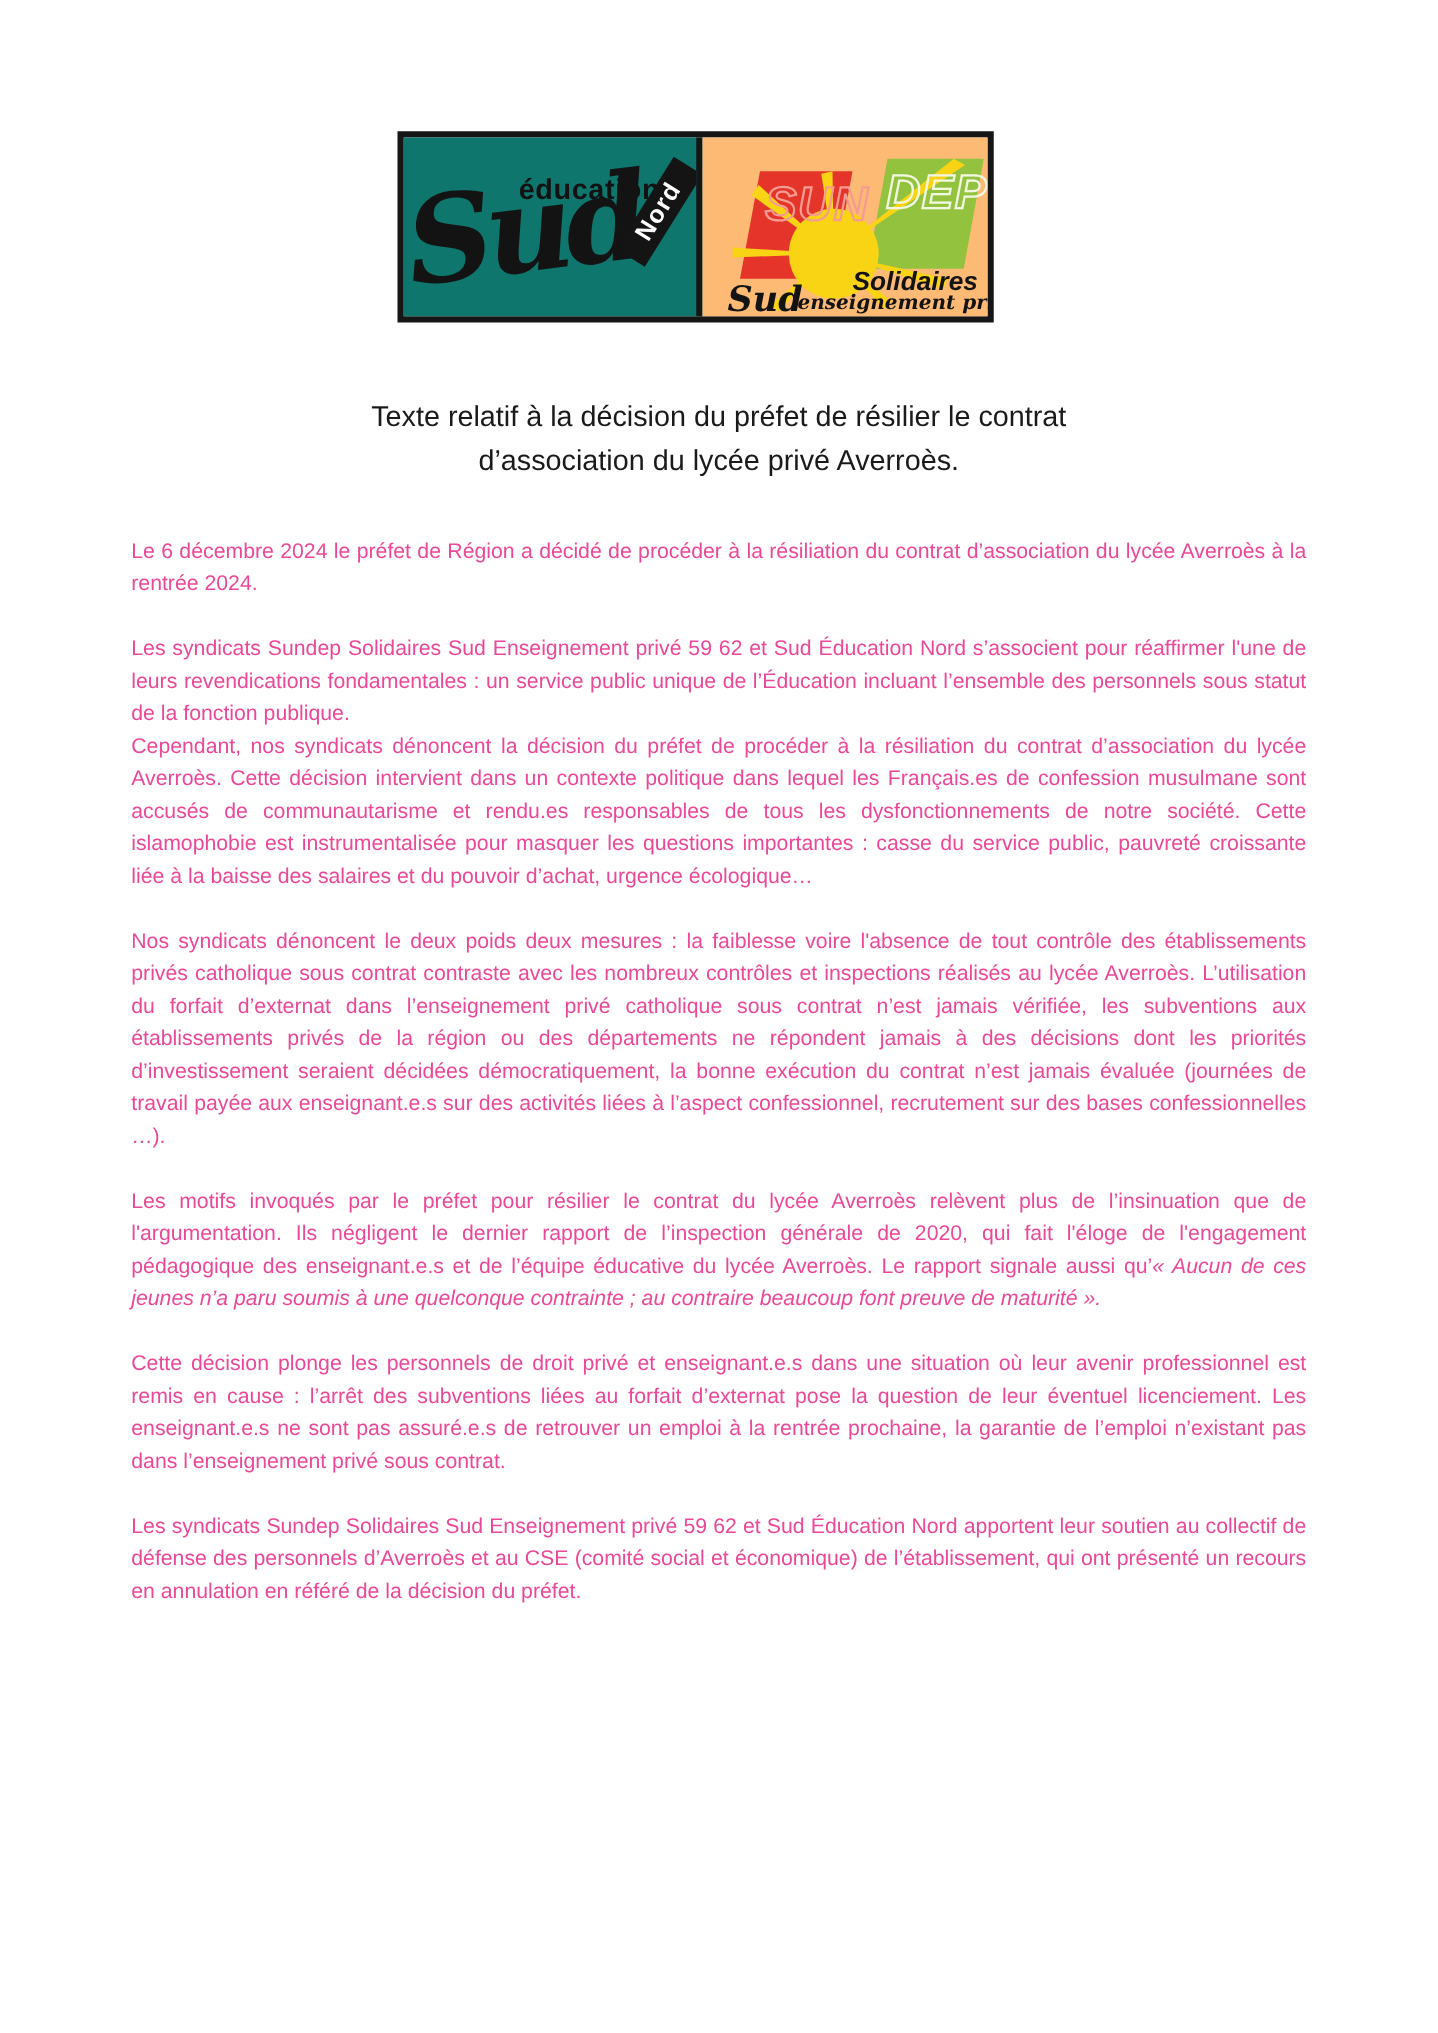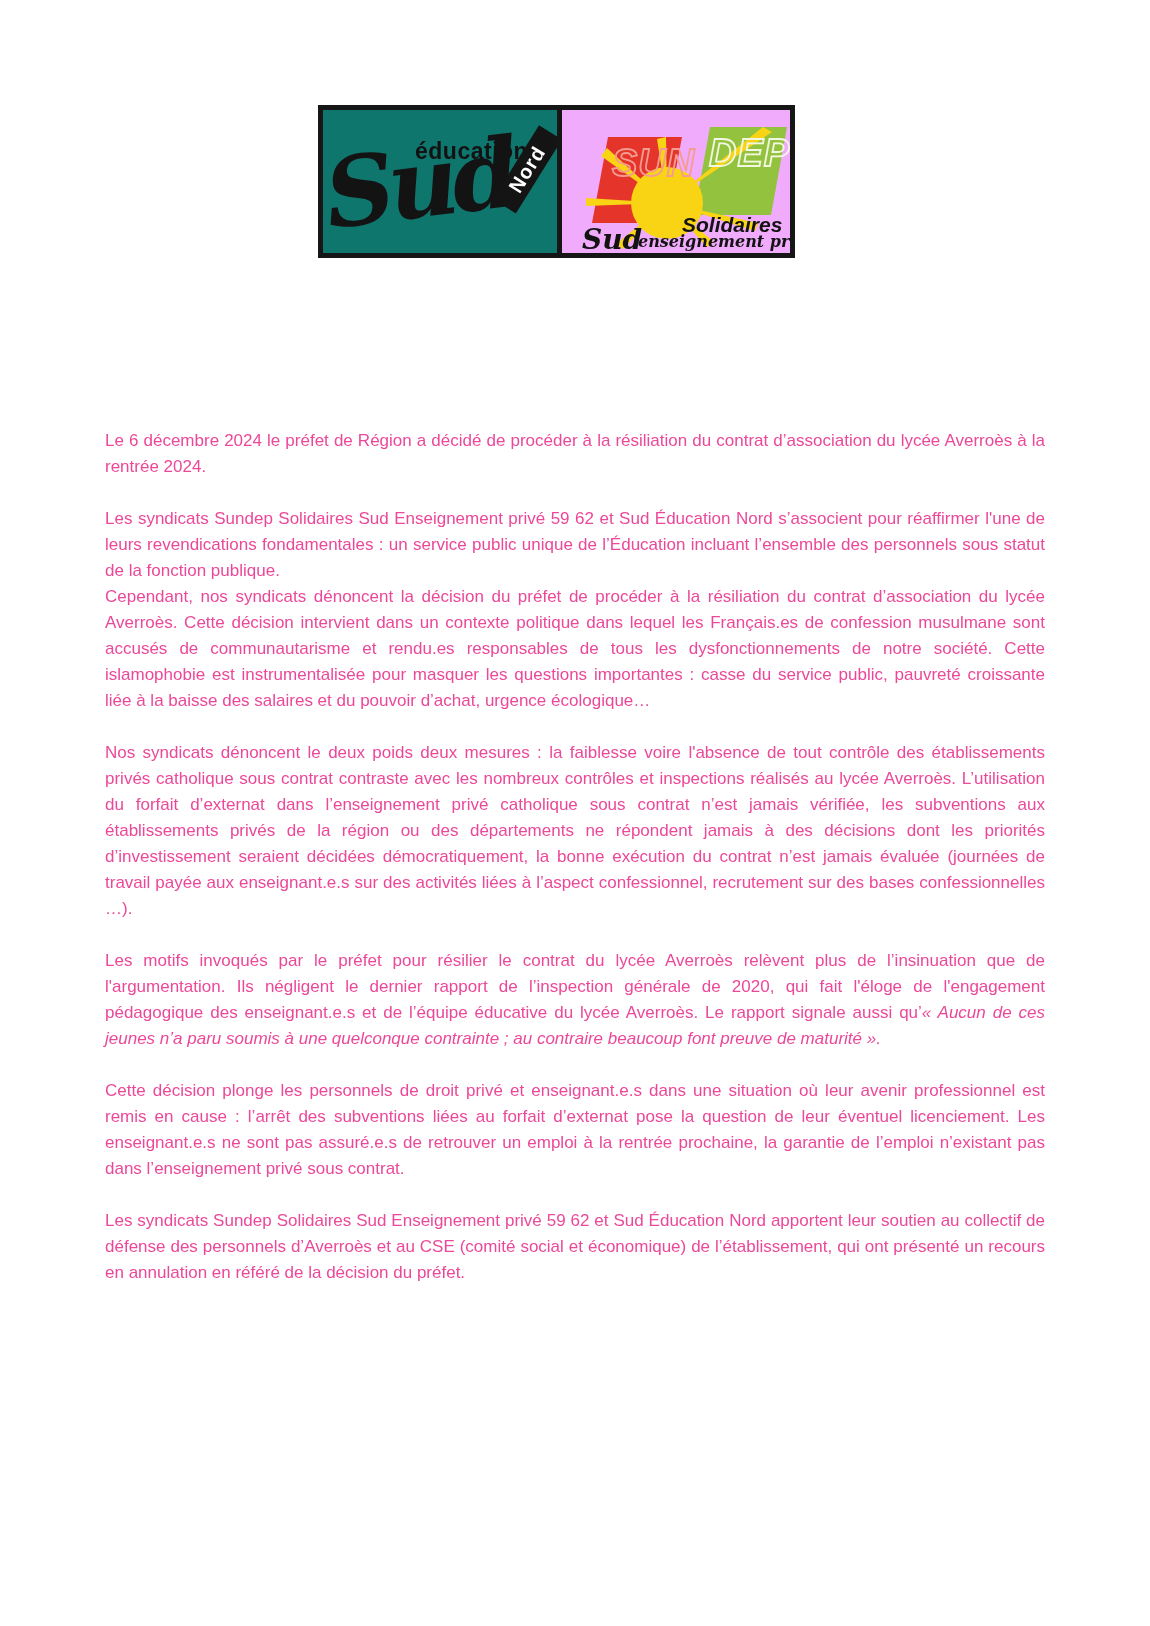--- a/index.html
+++ b/index.html
@@ -58,21 +58,21 @@
     color: #ffffff;
     font-weight: bold;
     font-size: 20px;
     padding: 2px 18px;
     transform: rotate(-58deg);
     letter-spacing: 1px;
   }
   .logo-right {
     width: 228px;
     height: 143px;
-    background: #f0abfc;
+    background: #fdba74;
     position: relative;
   }
   .sundep-svg text { font-family: "Liberation Sans", sans-serif; }
   .sun-letters {
     font-size: 38px; font-weight: bold; font-style: italic;
     fill: none; stroke: #f59c92; stroke-width: 1.8px; letter-spacing: 1px;
   }
   .dep-letters {
     font-size: 38px; font-weight: bold; font-style: italic;
     fill: none; stroke: #f2f7e2; stroke-width: 1.8px; letter-spacing: 1px;
@@ -146,20 +146,24 @@
         </g>
         <text class="sun-letters" x="50" y="66">SUN</text>
         <text class="dep-letters" x="147" y="56">DEP</text>
         <text class="solidaires-word" x="120" y="122">Solidaires</text>
         <text class="sundep-sud" x="20" y="139">Sud</text>
         <text class="sundep-ens" x="76" y="137">enseignement privé</text>
       </svg>
     </div>
   </div>
 
+  <div class="doc-title">
+    <div>Texte relatif à la décision du préfet de résilier le contrat</div>
+    <div>d’association du lycée privé Averroès.</div>
+  </div>
 
   <div class="doc-body">
     <p>Le 6 décembre 2024 le préfet de Région a décidé de procéder à la résiliation du contrat d’association du lycée Averroès à la rentrée 2024.</p>
     <p class="no-gap-below">Les syndicats Sundep Solidaires Sud Enseignement privé 59 62 et Sud Éducation Nord s’associent pour réaffirmer l'une de leurs revendications fondamentales : un service public unique de l’Éducation incluant l’ensemble des personnels sous statut de la fonction publique.</p>
     <p class="no-gap-above">Cependant, nos syndicats dénoncent la décision du préfet de procéder à la résiliation du contrat d’association du lycée Averroès. Cette décision intervient dans un contexte politique dans lequel les Français.es de confession musulmane sont accusés de communautarisme et rendu.es responsables de tous les dysfonctionnements de notre société. Cette islamophobie est instrumentalisée pour masquer les questions importantes : casse du service public, pauvreté croissante liée à la baisse des salaires et du pouvoir d’achat, urgence écologique…</p>
     <p>Nos syndicats dénoncent le deux poids deux mesures : la faiblesse voire l'absence de tout contrôle des établissements privés catholique sous contrat contraste avec les nombreux contrôles et inspections réalisés au lycée Averroès. L’utilisation du forfait d’externat dans l’enseignement privé catholique sous contrat n’est jamais vérifiée, les subventions aux établissements privés de la région ou des départements ne répondent jamais à des décisions dont les priorités d’investissement seraient décidées démocratiquement, la bonne exécution du contrat n’est jamais évaluée (journées de travail payée aux enseignant.e.s sur des activités liées à l’aspect confessionnel, recrutement sur des bases confessionnelles …).</p>
     <p><span>Les motifs invoqués par le préfet pour résilier le contrat du lycée Averroès relèvent plus de l’insinuation que de l'argumentation. Ils négligent le dernier rapport de l’inspection générale de 2020, qui fait l'éloge de l'engagement pédagogique des enseignant.e.s et de l’équipe éducative du lycée Averroès. Le rapport signale aussi qu’</span><i>« Aucun de ces jeunes n’a paru soumis à une quelconque contrainte ; au contraire beaucoup font preuve de maturité ».</i></p>
     <p>Cette décision plonge les personnels de droit privé et enseignant.e.s dans une situation où leur avenir professionnel est remis en cause : l’arrêt des subventions liées au forfait d’externat pose la question de leur éventuel licenciement. Les enseignant.e.s ne sont pas assuré.e.s de retrouver un emploi à la rentrée prochaine, la garantie de l’emploi n’existant pas dans l’enseignement privé sous contrat.</p>
     <p>Les syndicats Sundep Solidaires Sud Enseignement privé 59 62 et Sud Éducation Nord apportent leur soutien au collectif de défense des personnels d’Averroès et au CSE (comité social et économique) de l’établissement, qui ont présenté un recours en annulation en référé de la décision du préfet.</p>
   </div>

